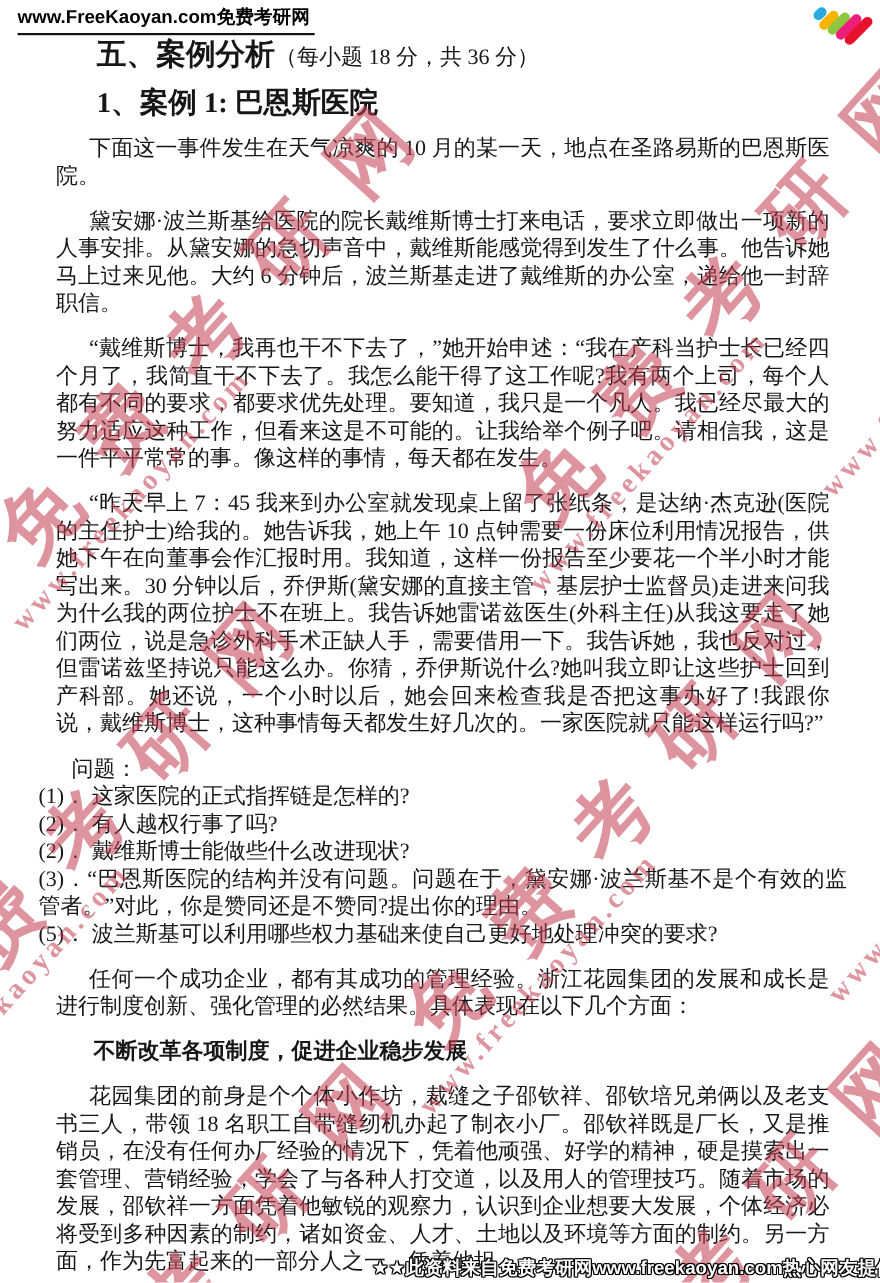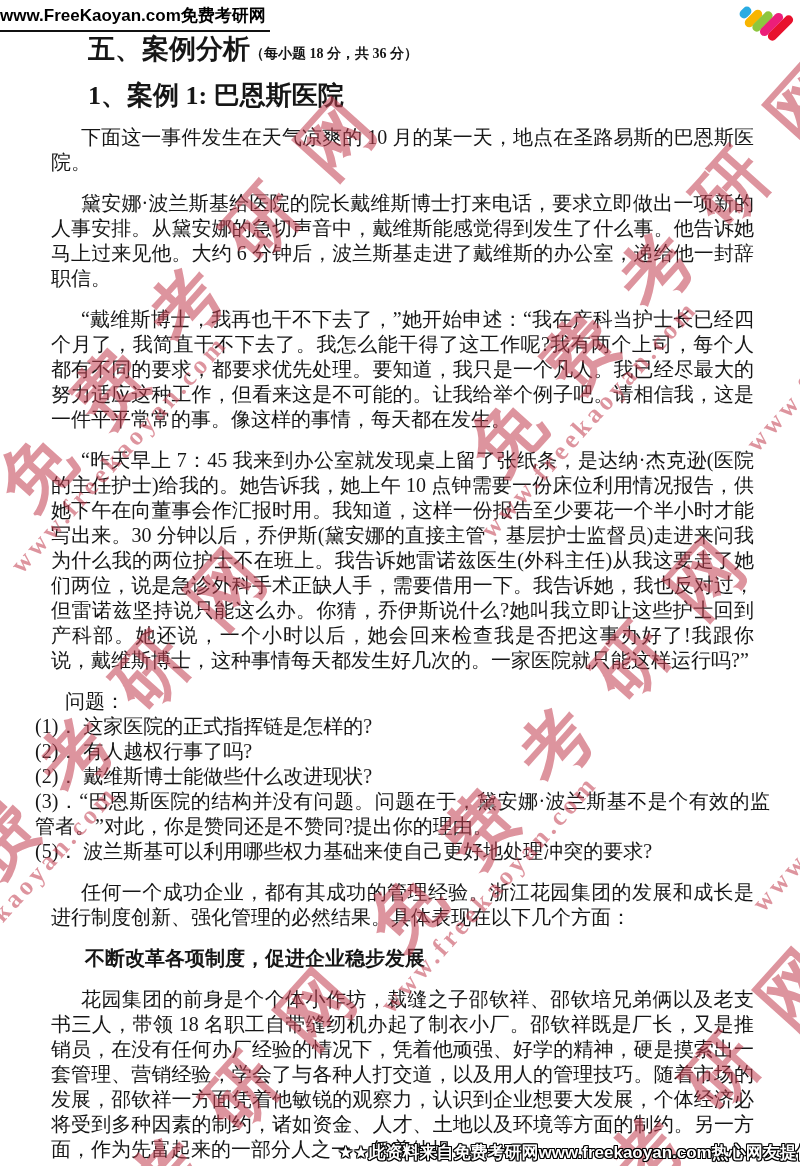--- a/index.html
+++ b/index.html
@@ -2,37 +2,37 @@
 <html><head>
 <meta charset="utf-8">
 <style>
   html,body{margin:0;padding:0;}
   body{
     width:800px;height:1166px;position:relative;overflow:hidden;background:#ffffff;
     font-family:"Liberation Serif","DejaVu Serif",serif;color:#161616;
   }
   
   .page-header{
-    position:absolute;top:4px;left:0;
+    position:absolute;top:4px;left:16px;
     font-family:"Liberation Sans","DejaVu Sans",sans-serif;
     font-weight:bold;font-size:17px;color:#000;
     border-bottom:2px solid #111;padding:0 4px 3px 0;white-space:nowrap;text-align:right;
   }
   
   .logo{position:absolute;top:3px;right:8px;width:52px;height:44px;}
   .logo .stripe{position:absolute;width:9px;border-radius:5px;transform:rotate(45deg);}
   .stripe.s0{left:1px;top:3px;height:13px;}
   .stripe.s1{left:9px;top:5px;height:21px;}
   .stripe.s2{left:18px;top:6px;height:25px;}
   .stripe.s3{left:27px;top:7px;height:29px;}
   .stripe.s4{left:36px;top:9px;height:32px;}
   
   .content{position:absolute;top:30px;left:35px;width:735px;font-size:20px;line-height:25px;text-align:justify;}
   .section-title{margin:4px 0 14px 53px;font-size:27px;line-height:30px;font-weight:bold;white-space:nowrap;}
-  .section-title .note{font-size:14px;font-weight:700;}
+  .section-title .note{font-size:20px;font-weight:400;}
   .case-heading{margin:0 0 3px 53px;font-size:26px;line-height:26px;font-weight:bold;white-space:nowrap;}
   .case-heading.case2{margin:22px 0 4px 12px;}
   p.para{margin:16px;text-indent:30px;}
   .q-label{text-indent:30px;}
   .question{margin:0;}
   .sub-heading{margin:0 0 0 50px;font-weight:bold;}
   
   .wm{
     position:absolute;transform:rotate(-48deg);color:#c33e50;opacity:0.55;
     font-weight:bold;pointer-events:none;z-index:5;

